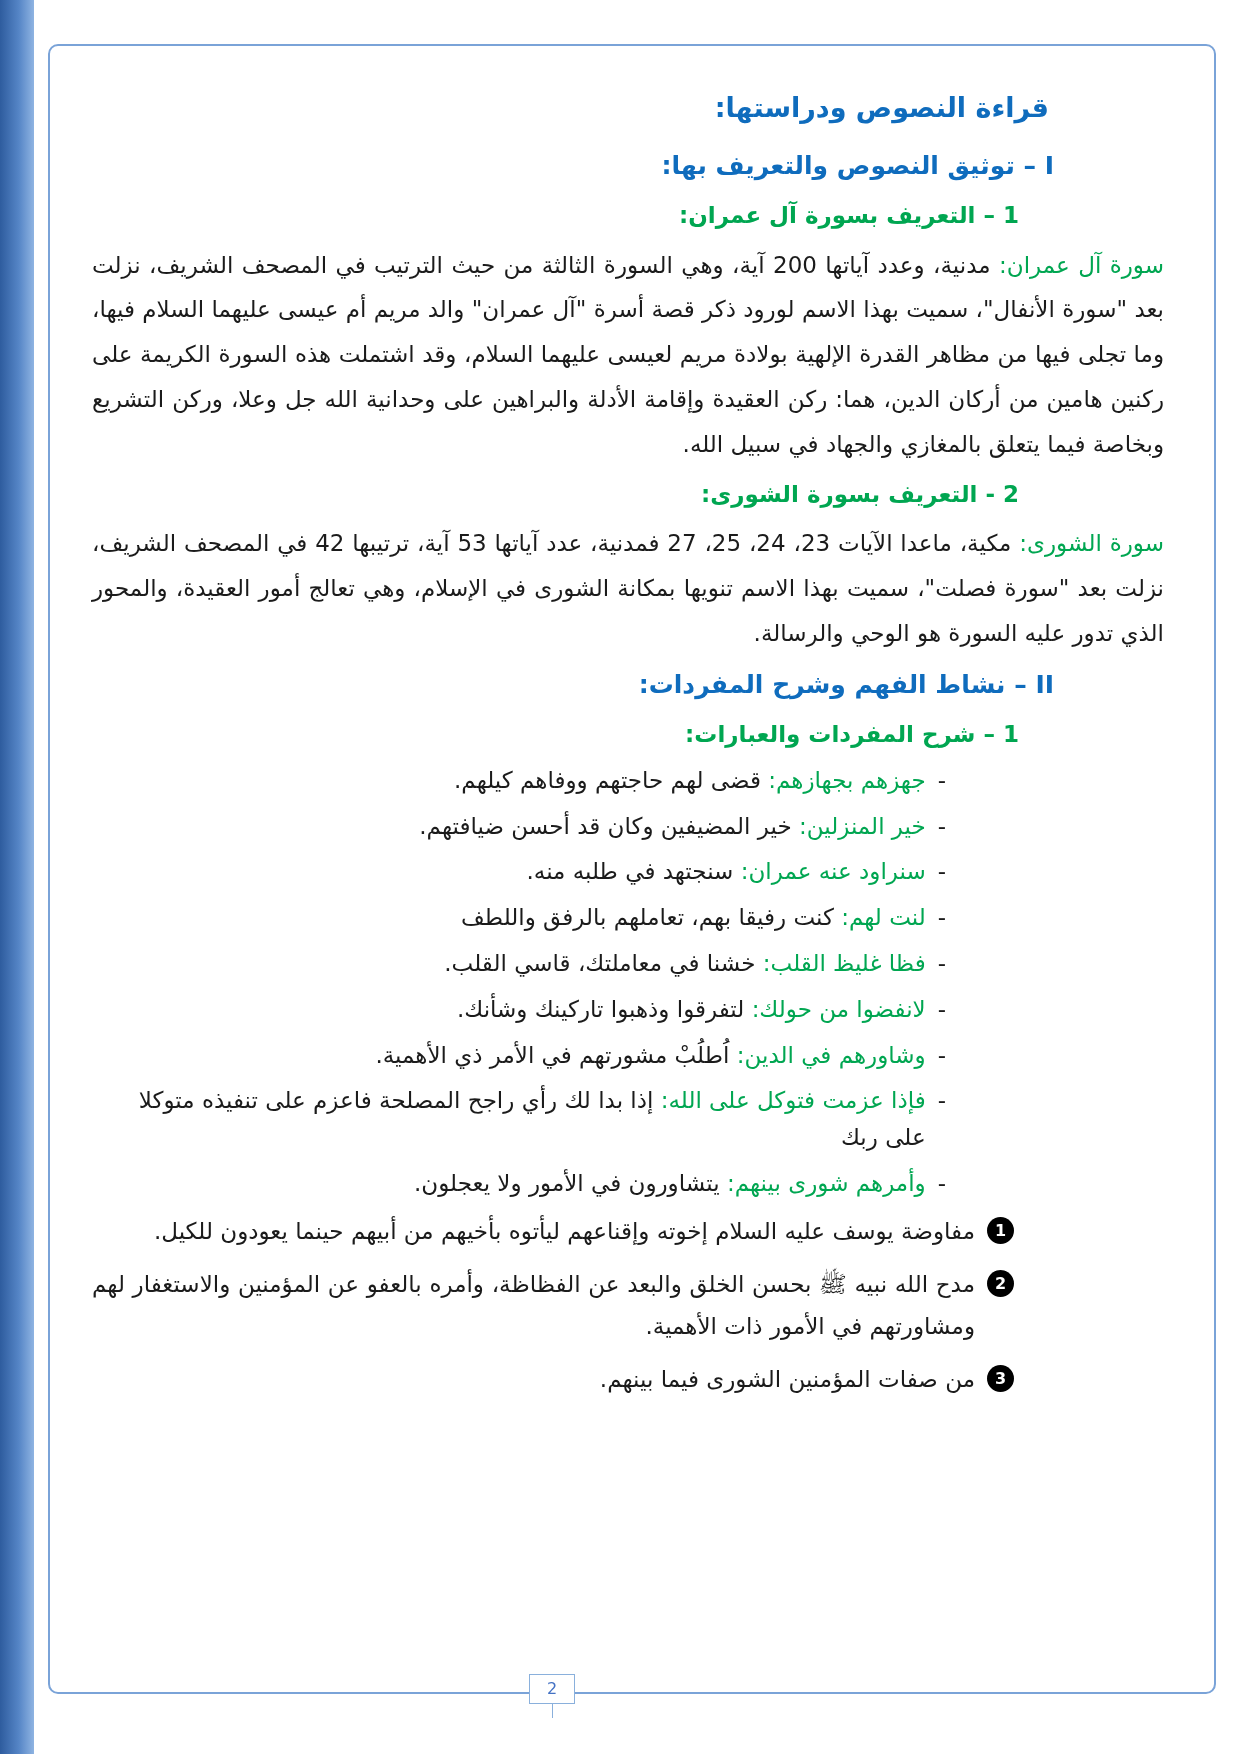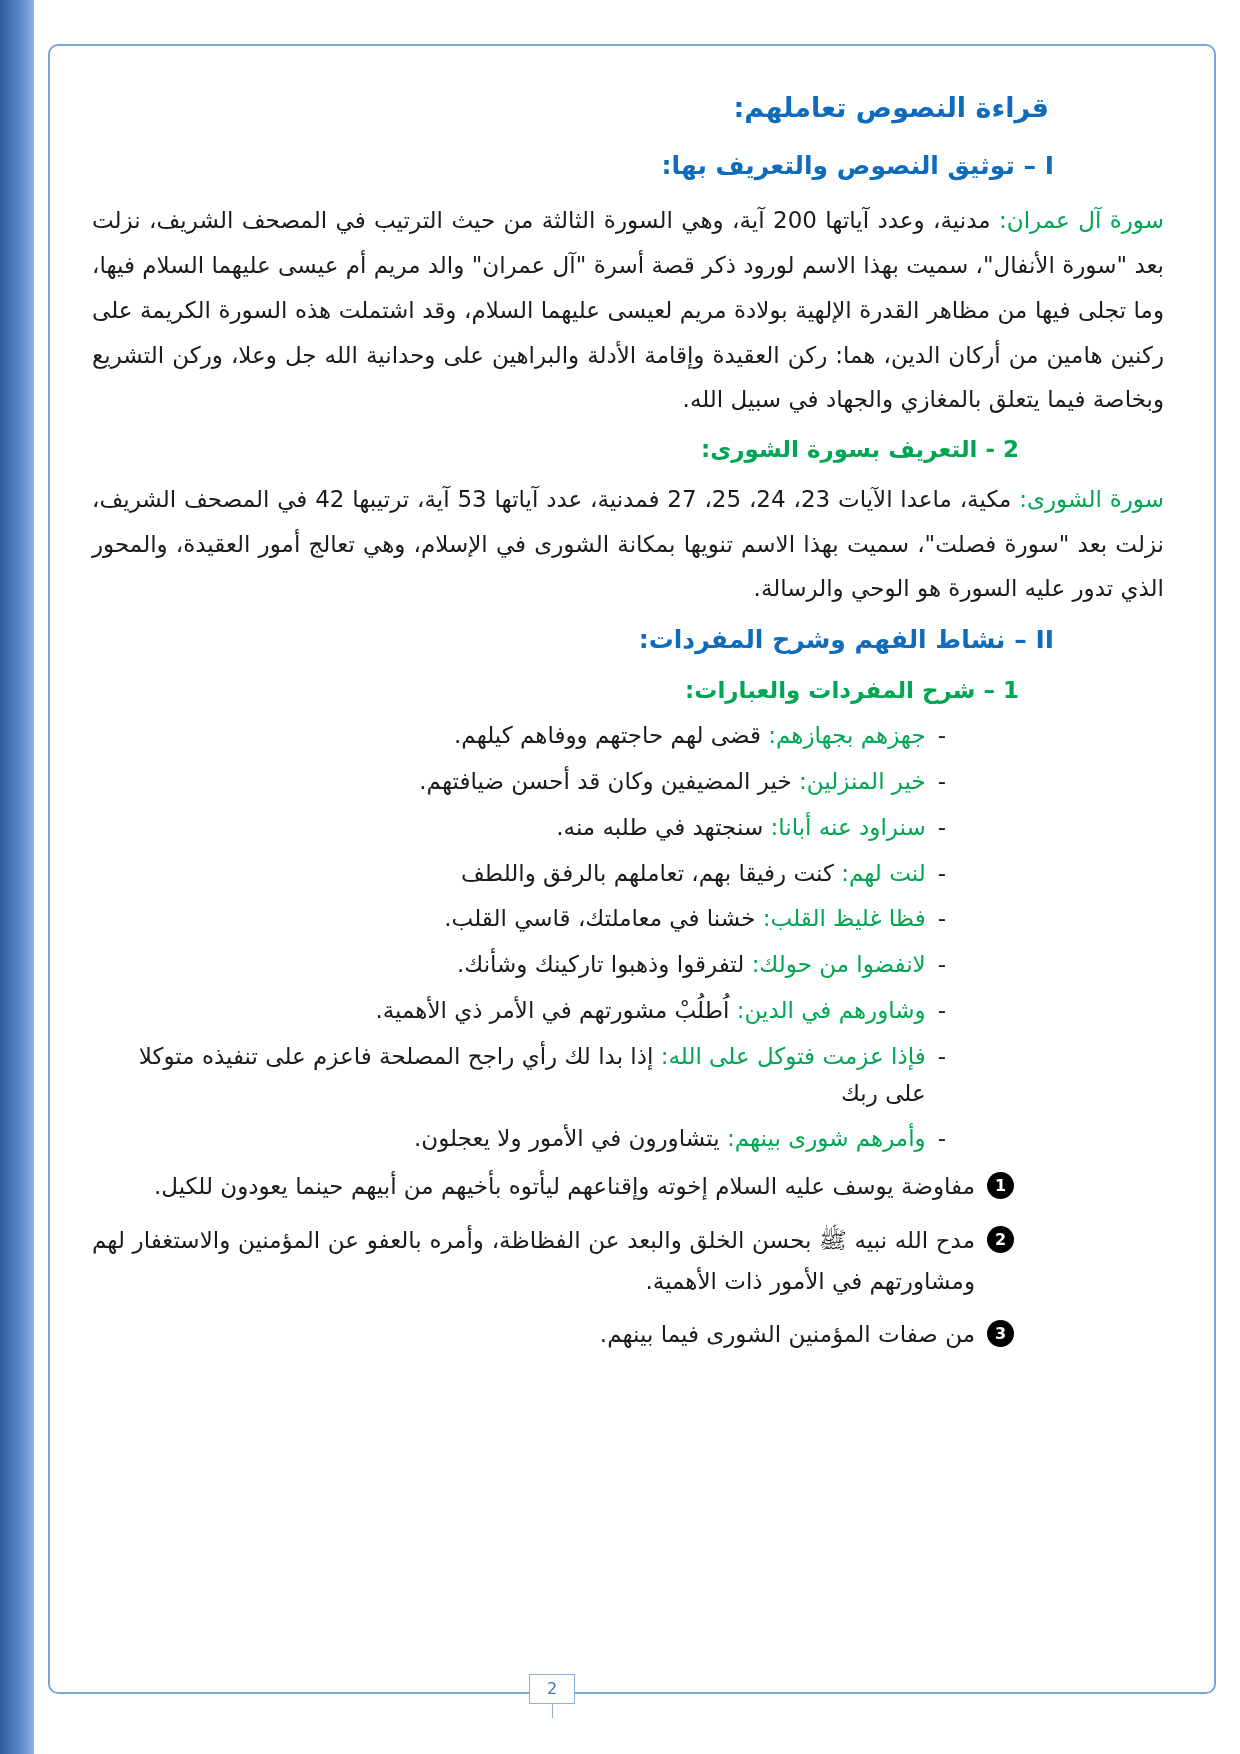--- a/index.html
+++ b/index.html
@@ -83,24 +83,25 @@
 </style>
 </head>
 <body>
 
 <div class="page">
   <div class="side-band"></div>
   <div class="frame"></div>
 
   <div class="content">
 
-    <h1 class="title">قراءة النصوص تعاملهم:</h1>
+    <h1 class="title">قراءة النصوص ودراستها:</h1>
 
     <h2 class="h-blue">I – توثيق النصوص والتعريف بها:</h2>
 
+    <h3 class="h-green">1 – التعريف بسورة آل عمران:</h3>
 
     <p class="para"><span class="green">سورة آل عمران:</span><span> مدنية، وعدد آياتها 200 آية، وهي السورة الثالثة من حيث الترتيب في المصحف الشريف، نزلت بعد "سورة الأنفال"، سميت بهذا الاسم لورود ذكر قصة أسرة "آل عمران" والد مريم أم عيسى عليهما السلام فيها، وما تجلى فيها من مظاهر القدرة الإلهية بولادة مريم لعيسى عليهما السلام، وقد اشتملت هذه السورة الكريمة على ركنين هامين من أركان الدين، هما: ركن العقيدة وإقامة الأدلة والبراهين على وحدانية الله جل وعلا، وركن التشريع وبخاصة فيما يتعلق بالمغازي والجهاد في سبيل الله.</span></p>
 
     <h3 class="h-green">2 - التعريف بسورة الشورى:</h3>
 
     <p class="para"><span class="green">سورة الشورى:</span><span> مكية، ماعدا الآيات 23، 24، 25، 27 فمدنية، عدد آياتها 53 آية، ترتيبها 42 في المصحف الشريف، نزلت بعد "سورة فصلت"، سميت بهذا الاسم تنويها بمكانة الشورى في الإسلام، وهي تعالج أمور العقيدة، والمحور الذي تدور عليه السورة هو الوحي والرسالة.</span></p>
 
     <h2 class="h-blue">II – نشاط الفهم وشرح المفردات:</h2>
 
     <h3 class="h-green">1 – شرح المفردات والعبارات:</h3>
@@ -109,21 +110,21 @@
       <div class="vocab-item">
           <span class="dash">-</span>
           <span class="vtext"><span class="green">جهزهم بجهازهم:</span><span> قضى لهم حاجتهم ووفاهم كيلهم.</span></span>
         </div>
       <div class="vocab-item">
           <span class="dash">-</span>
           <span class="vtext"><span class="green">خير المنزلين:</span><span> خير المضيفين وكان قد أحسن ضيافتهم.</span></span>
         </div>
       <div class="vocab-item">
           <span class="dash">-</span>
-          <span class="vtext"><span class="green">سنراود عنه أبانا:</span><span> سنجتهد في طلبه منه.</span></span>
+          <span class="vtext"><span class="green">سنراود عنه عمران:</span><span> سنجتهد في طلبه منه.</span></span>
         </div>
       <div class="vocab-item">
           <span class="dash">-</span>
           <span class="vtext"><span class="green">لنت لهم:</span><span> كنت رفيقا بهم، تعاملهم بالرفق واللطف</span></span>
         </div>
       <div class="vocab-item">
           <span class="dash">-</span>
           <span class="vtext"><span class="green">فظا غليظ القلب:</span><span> خشنا في معاملتك، قاسي القلب.</span></span>
         </div>
       <div class="vocab-item">

